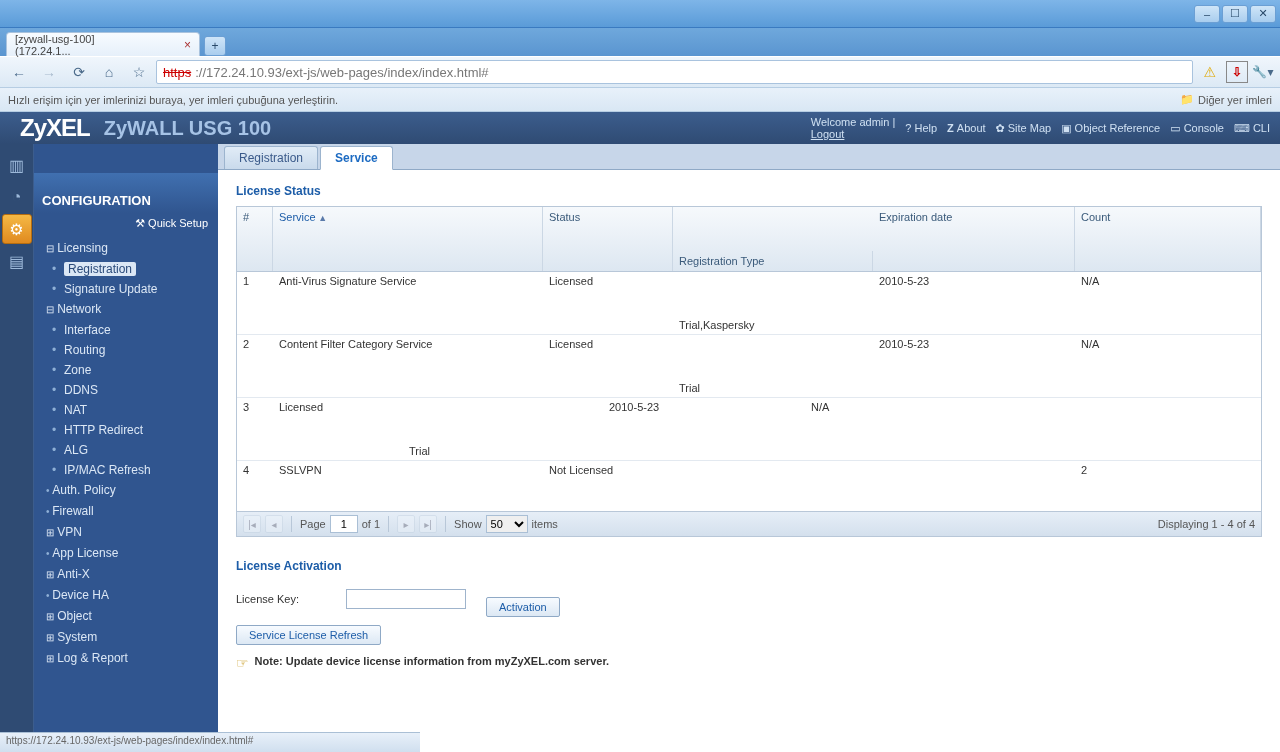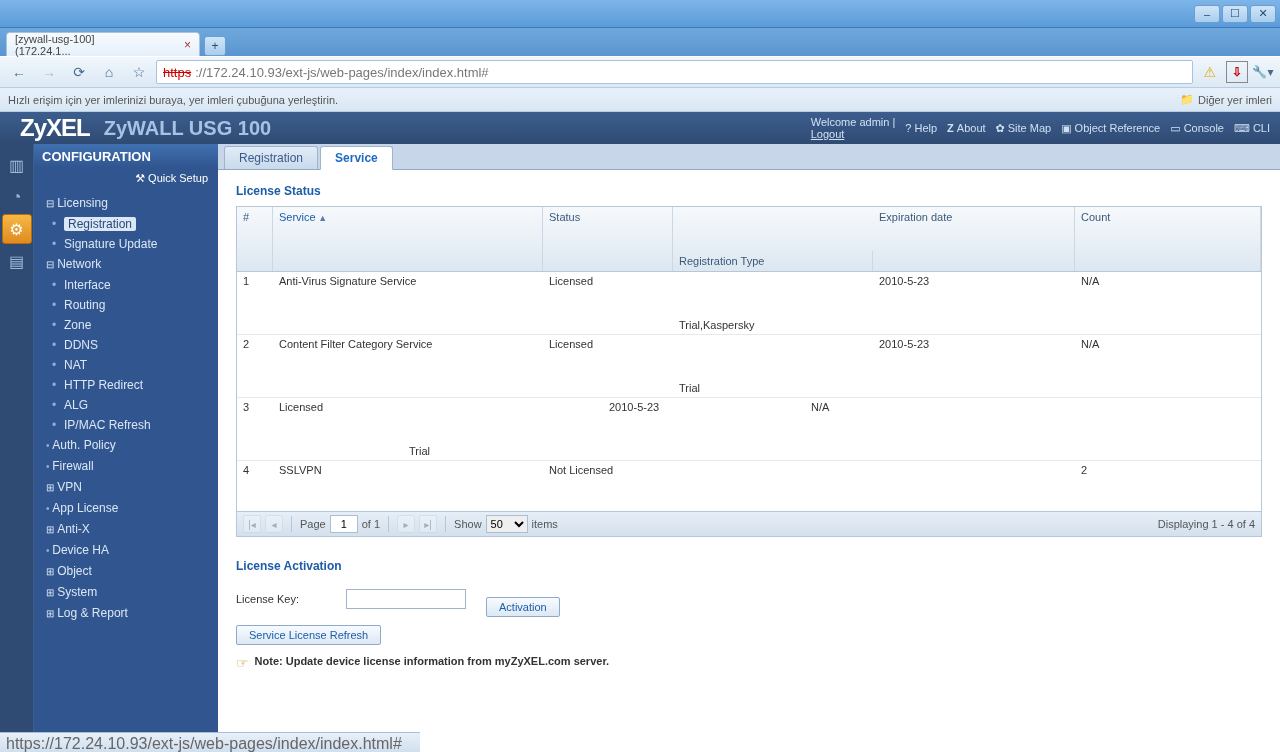--- a/index.html
+++ b/index.html
@@ -39,21 +39,21 @@
 .apphdr-right .logout { text-decoration:underline; }
 .apphdr-right .sep { color:#cfe0f2; }
 
 
 .app-body { display:flex; height:630px; }
 .iconbar { width:34px; background:#2f4b73; border-right:1px solid #3c5d8d; padding-top:4px; }
 .iconbar .ic { width:30px; height:30px; margin:2px auto; border:1px solid transparent; border-radius:3px; display:flex;align-items:center;justify-content:center;color:#9db9da;font-size:16px;cursor:pointer; }
 .iconbar .ic.active { background:linear-gradient(#f5b945,#e08a1f); color:#fff; border-color:#b56d10; }
 
 .sidebar { width:184px; background:#30558f; color:#dbe7f5; font-size:12px; }
-.sidebar-title { height:24px; background:linear-gradient(#4070b0,#30558f); font-weight:bold; padding:5px 8px; font-size:13px; color:#fff; }
+.sidebar-title { height:24px; background:linear-gradient(#4070b0,#30558f); font-weight:bold; padding:20px 8px; font-size:13px; color:#fff;margin-top:29px; }
 .quicksetup { text-align:right; padding:4px 10px 8px 0; font-size:11px; color:#fff; cursor:pointer; }
 .quicksetup::before { content:"⚒ "; }
 .tree { list-style:none; }
 .tree li { padding:2px 0 2px 6px; cursor:pointer; position:relative; line-height:16px; }
 .tree li.lvl1 { padding-left:12px; color:#dbe7f5; }
 .tree li.lvl1::before { content:"⊟ "; font-size:10px; }
 .tree li.lvl1.collapsed::before { content:"⊞ "; }
 .tree li.lvl1.leaf::before { content:"• "; color:#8fb0d6; }
 .tree li.lvl2 { padding-left:30px; }
 .tree li.lvl2::before { content:"• "; color:#8fb0d6; position:absolute; left:18px; }
@@ -95,21 +95,21 @@
 
 .form-row { display:flex; align-items:center; margin:8px 0; }
 .form-label { width:110px; font-size:11px; color:#333; }
 .form-input { width:120px; height:20px; border:1px solid #9fb4cc; }
 .btn { padding:3px 12px; font-size:11px; background:linear-gradient(#f7fbff,#dce8f4); border:1px solid #8fa9c6; border-radius:2px; cursor:pointer; color:#1d5da8; }
 .note-row { display:flex; align-items:flex-start; gap:6px; margin-top:10px; font-size:11px; color:#333; }
 .note-row b { font-weight:bold; }
 .note-icon { color:#c89b20; font-size:14px; }
 
 
-.statusbar { position:fixed; bottom:0; left:0; height:20px; background:linear-gradient(#e8f0f9,#d0dfef); border-top:1px solid #aabfd5; width:420px; font-size:16px; color:#666; padding:2px 6px; }
+.statusbar { position:fixed; bottom:0; left:0; height:20px; background:linear-gradient(#e8f0f9,#d0dfef); border-top:1px solid #aabfd5; width:420px; font-size:10px; color:#666; padding:2px 6px; }
 .bg-bottom { position:fixed; bottom:0; left:0; right:0; height:20px; background:linear-gradient(#e8f0f9,#d0dfef); border-top:1px solid #aabfd5; z-index:-1;}
 </style>
 </head>
 <body>
 
 <div class="window-chrome">
   <div class="win-btn">–</div>
   <div class="win-btn">☐</div>
   <div class="win-btn">✕</div>
 </div>

